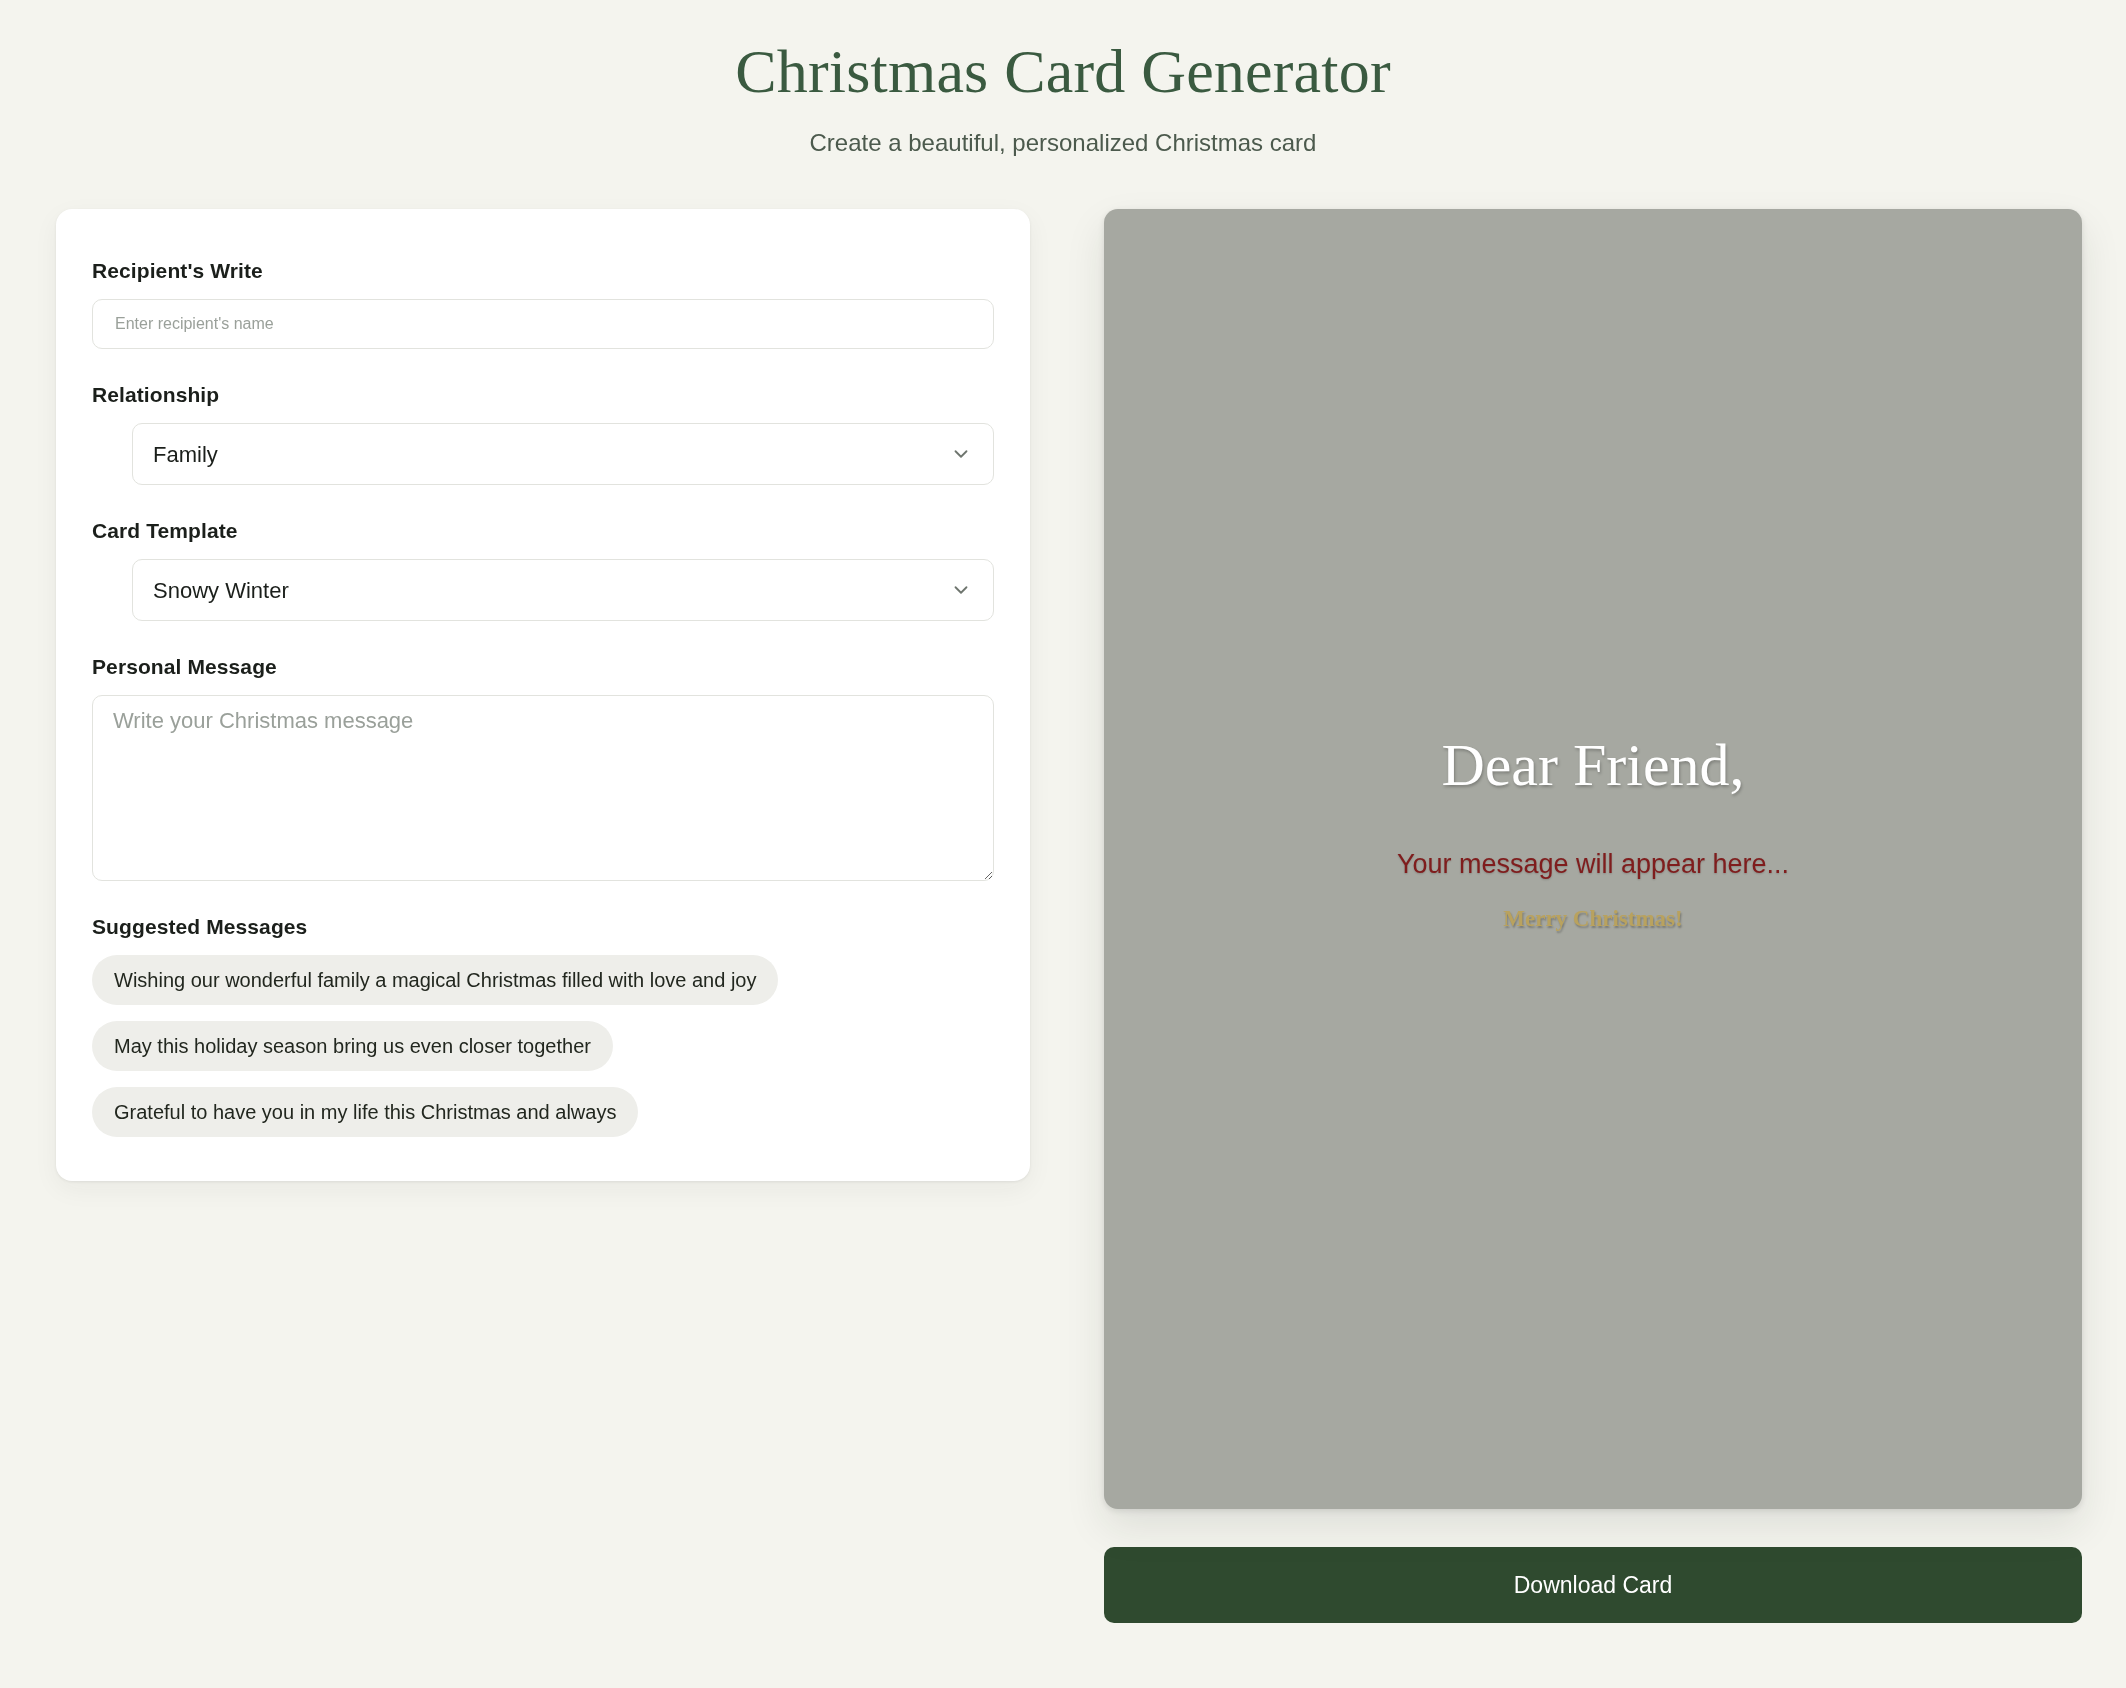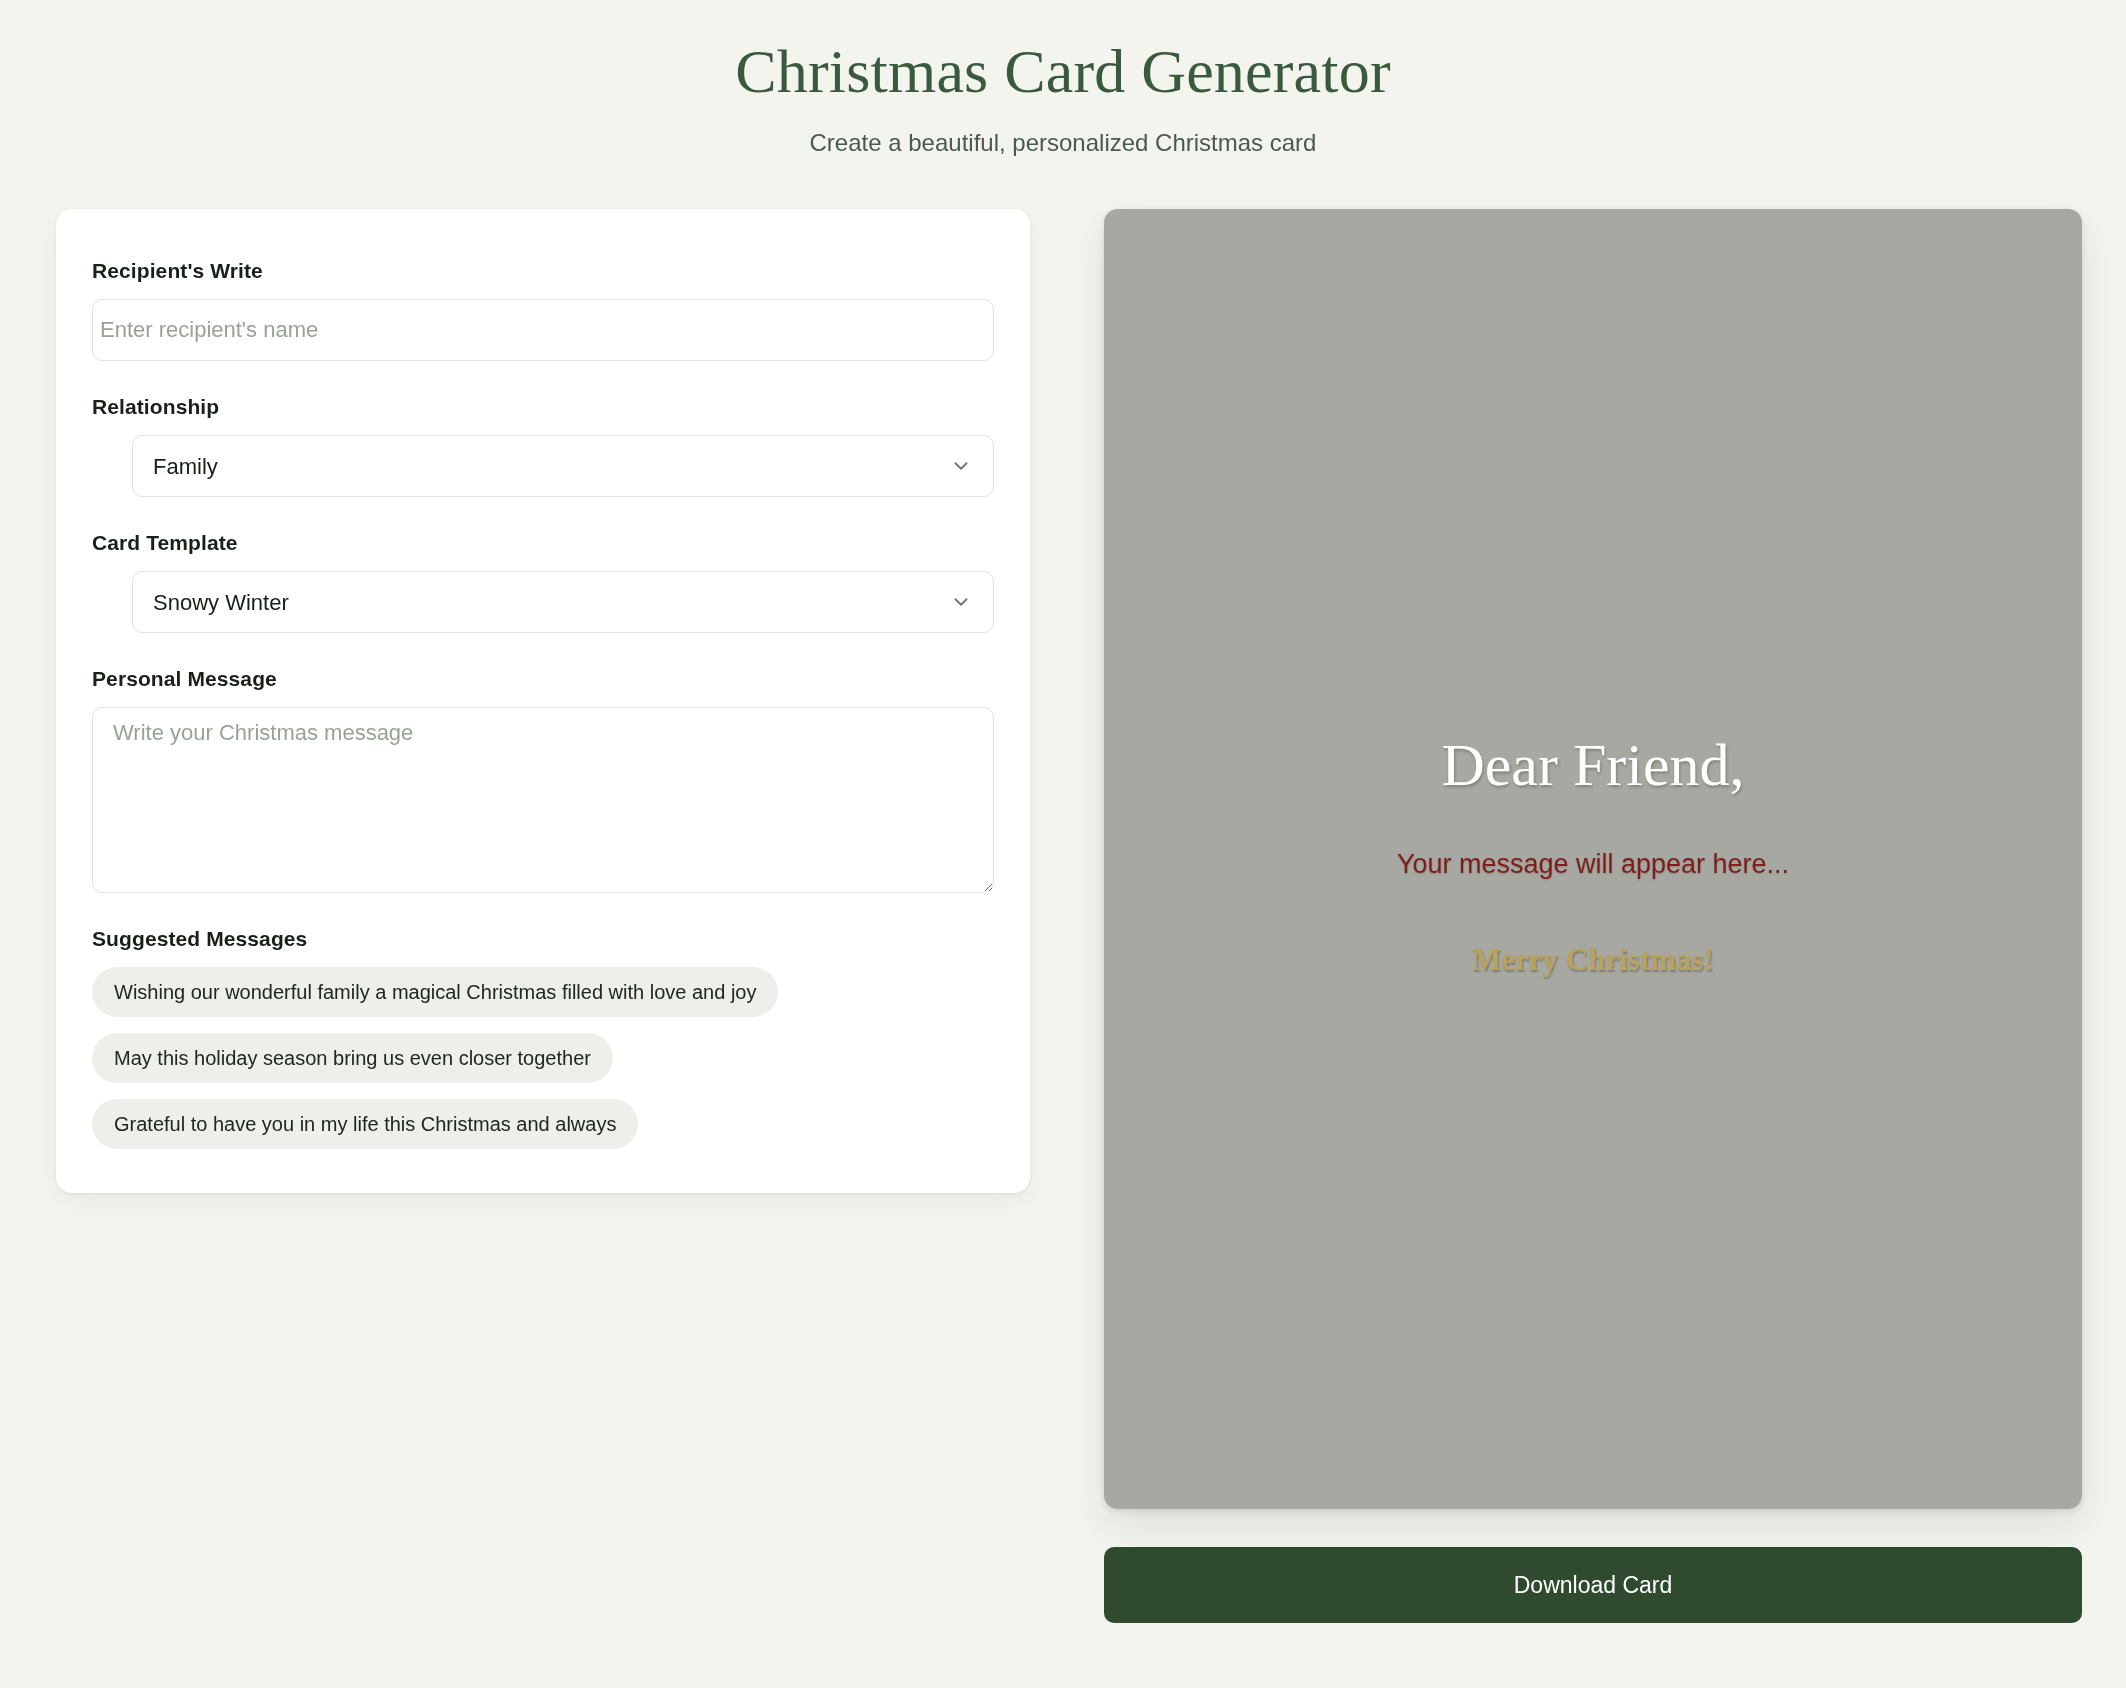--- a/index.html
+++ b/index.html
@@ -73,27 +73,27 @@
   .field-label {
     display: block;
     font-size: 21px;
     font-weight: 700;
     color: #1b1f1b;
     margin-bottom: 16px;
     letter-spacing: 0.1px;
   }
   .text-input {
     width: 100%;
-    height: 62px;
+    height: 50px;
     border: 1px solid #e2e3de;
     border-radius: 10px;
     background: #fff;
-    font-size: 22px;
+    font-size: 16px;
     color: #1b1f1b;
-    padding: 0 7px;
+    padding: 0 22px;
     font-family: "Liberation Sans", sans-serif;
     outline: none;
   }
   .text-input::placeholder { color: #9aa09a; }
 
   .select-wrap { position: relative; padding-left: 40px; }
   .select {
     width: 100%;
     height: 62px;
     border: 1px solid #e2e3de;
@@ -176,24 +176,24 @@
     text-shadow: 1px 2px 3px rgba(0,0,0,0.25);
     line-height: 1.2;
   }
   .card-message {
     margin-top: 48px;
     font-size: 27px;
     color: #7f1d1d;
     text-shadow: 0 1px 2px rgba(0,0,0,0.18);
   }
   .card-signoff {
-    margin-top: 62px;
+    margin-top: 26px;
     font-family: "Liberation Serif", serif;
     font-weight: 700;
-    font-size: 31px;
+    font-size: 23px;
     color: #b9a25e;
     text-shadow: 1px 2px 2px rgba(0,0,0,0.28);
   }
 
   .download-btn {
     display: block;
     width: 978px;
     height: 76px;
     margin-top: 38px;
     background: #2f4a2f;

